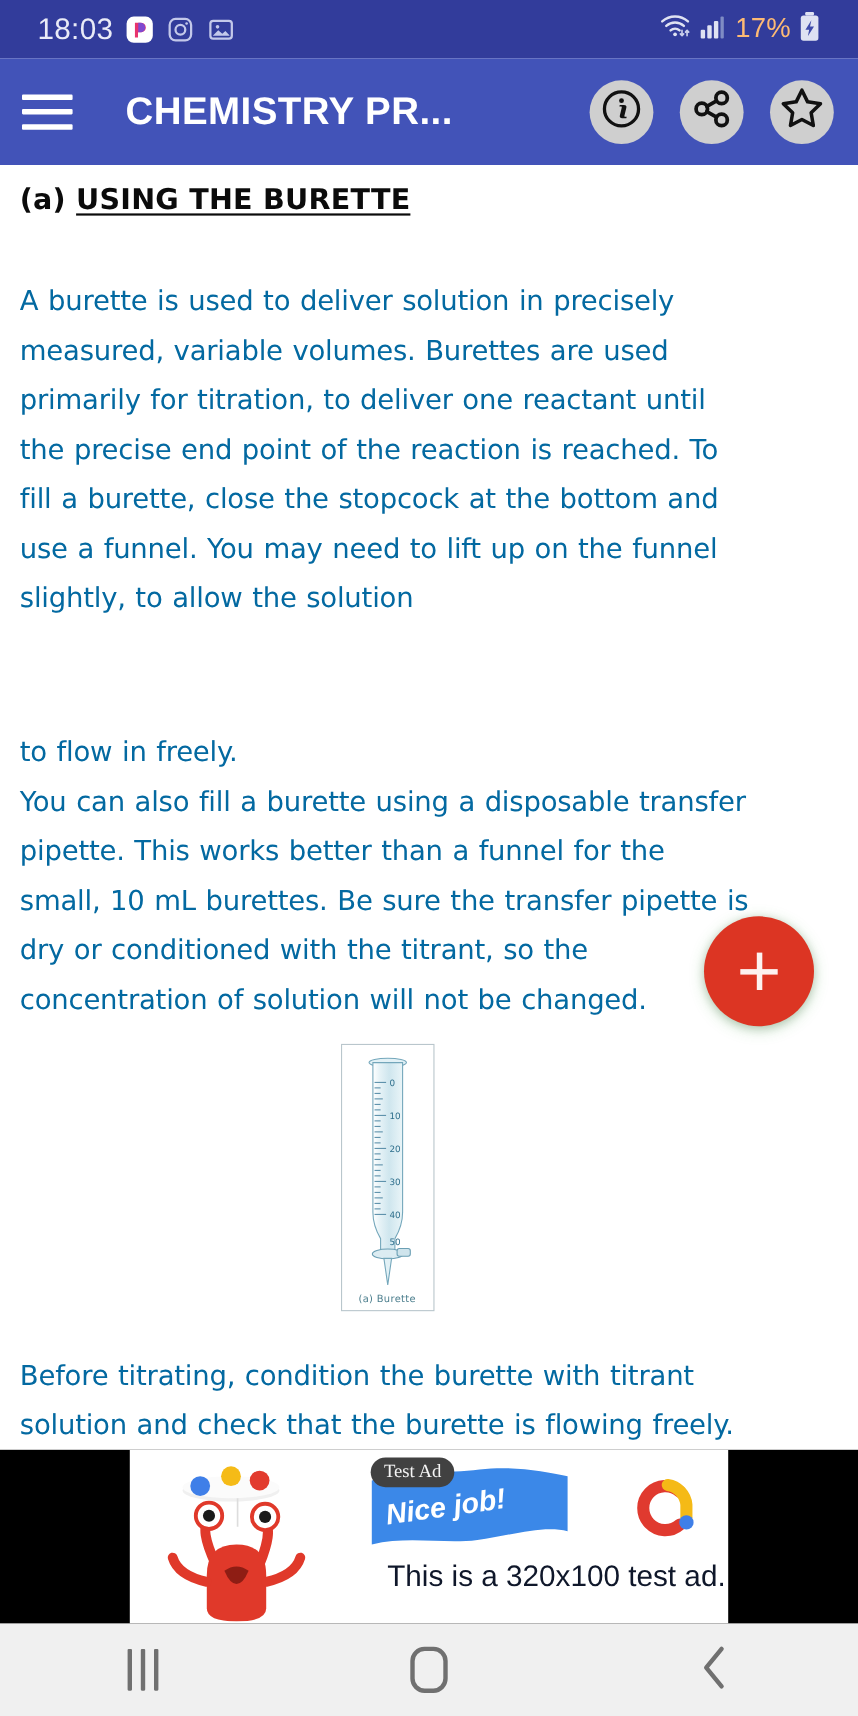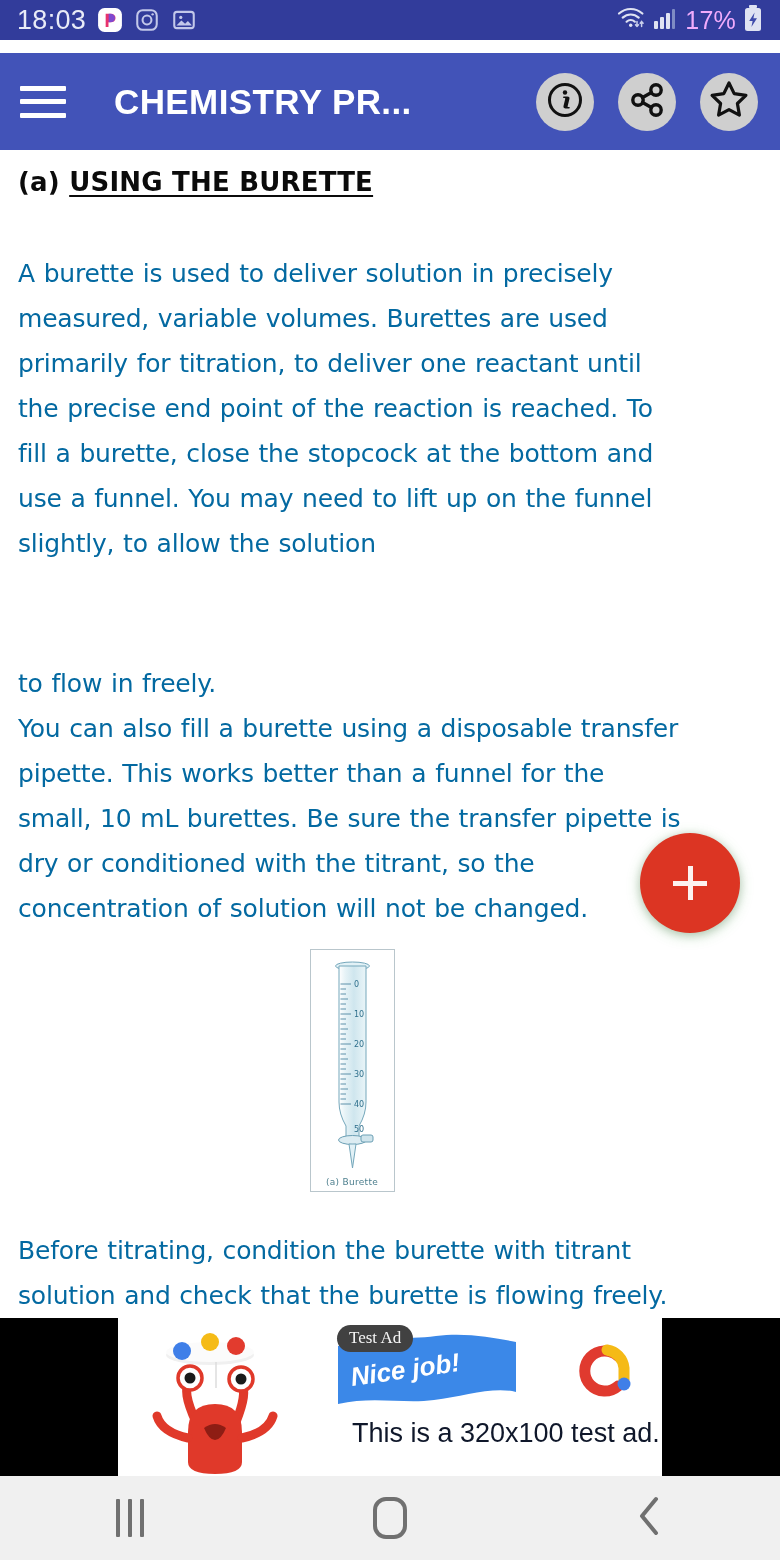--- a/index.html
+++ b/index.html
@@ -18,25 +18,25 @@
     height: 1560px;
     overflow: hidden;
     background: #ffffff;
   }
 
   
   .status-bar {
     position: absolute;
     top: 0; left: 0;
     width: 780px;
-    height: 40px;
+    height: 53px;
     background: #323c9b;
     display: flex;
     align-items: center;
-    padding: 0 17px;
+    padding: 0 34px;
     color: #e8eaf6;
   }
   .status-left {
     display: flex;
     align-items: center;
     gap: 11px;
   }
   .status-clock {
     font-size: 27px;
     font-weight: 400;
@@ -44,21 +44,21 @@
     color: #e9ebf7;
   }
   .status-right {
     margin-left: auto;
     display: flex;
     align-items: center;
     gap: 7px;
   }
   .status-battery-text {
     font-size: 25px;
-    color: #f0abfc;
+    color: #fdba74;
     letter-spacing: 0.2px;
   }
 
   
   .sb-icon { width: 26px; height: 26px; display:block; }
 
   
   .app-bar {
     position: absolute;
     top: 53px; left: 0;

